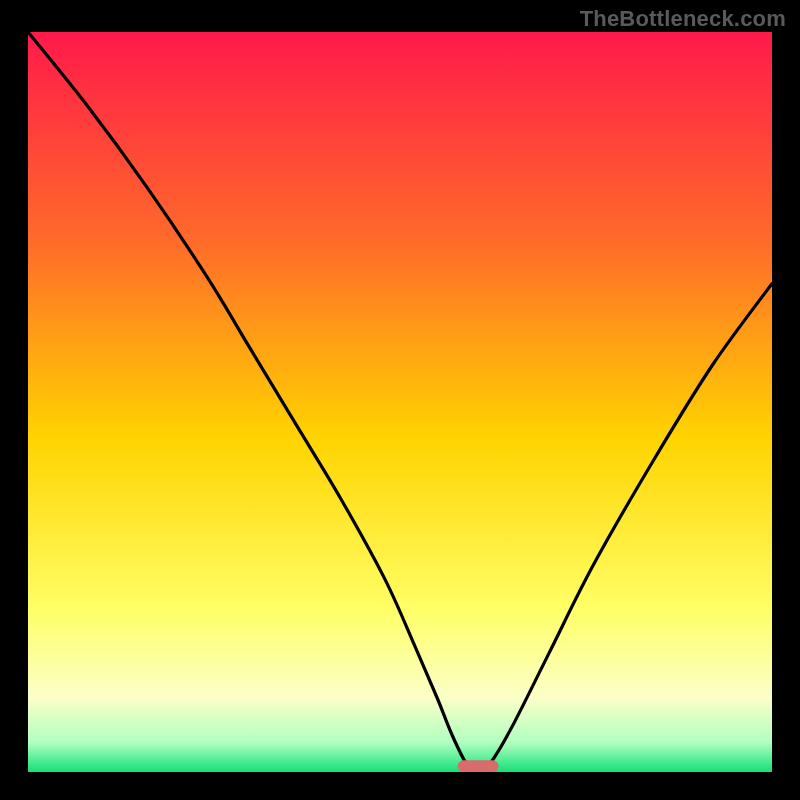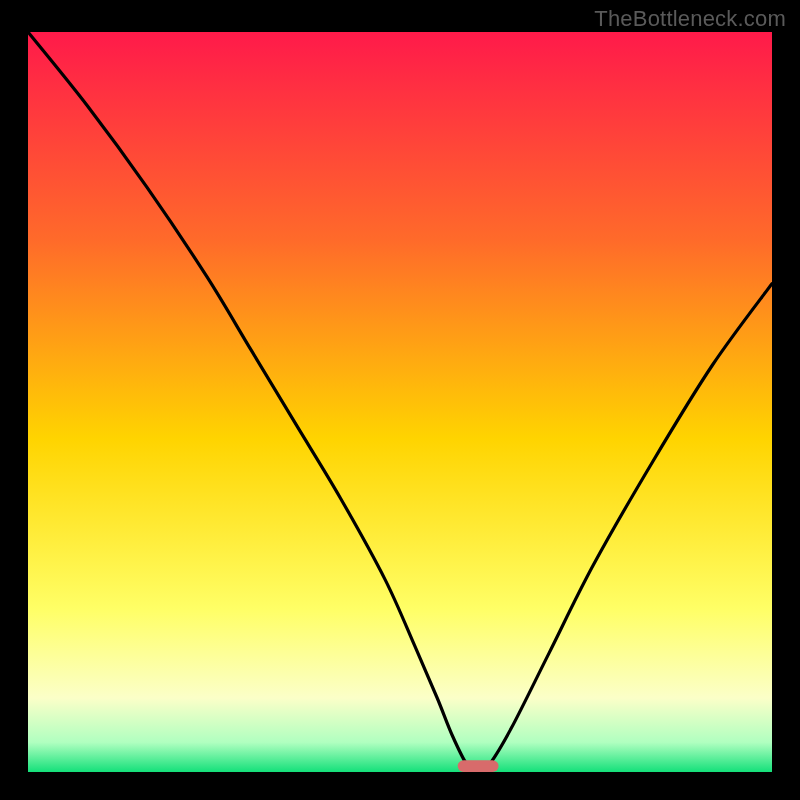--- a/index.html
+++ b/index.html
@@ -16,21 +16,21 @@
   width: 800px;
   height: 800px;
   background: #000;
 }
 .watermark {
   position: absolute;
   top: 6px;
   right: 14px;
   color: #5a5a5a;
   font-size: 22px;
-  font-weight: 400;
+  font-weight: 700;
   letter-spacing: 0.2px;
   z-index: 5;
 }
 .plot-area {
   position: absolute;
   left: 28px;
   top: 32px;
   width: 744px;
   height: 740px;
 }

